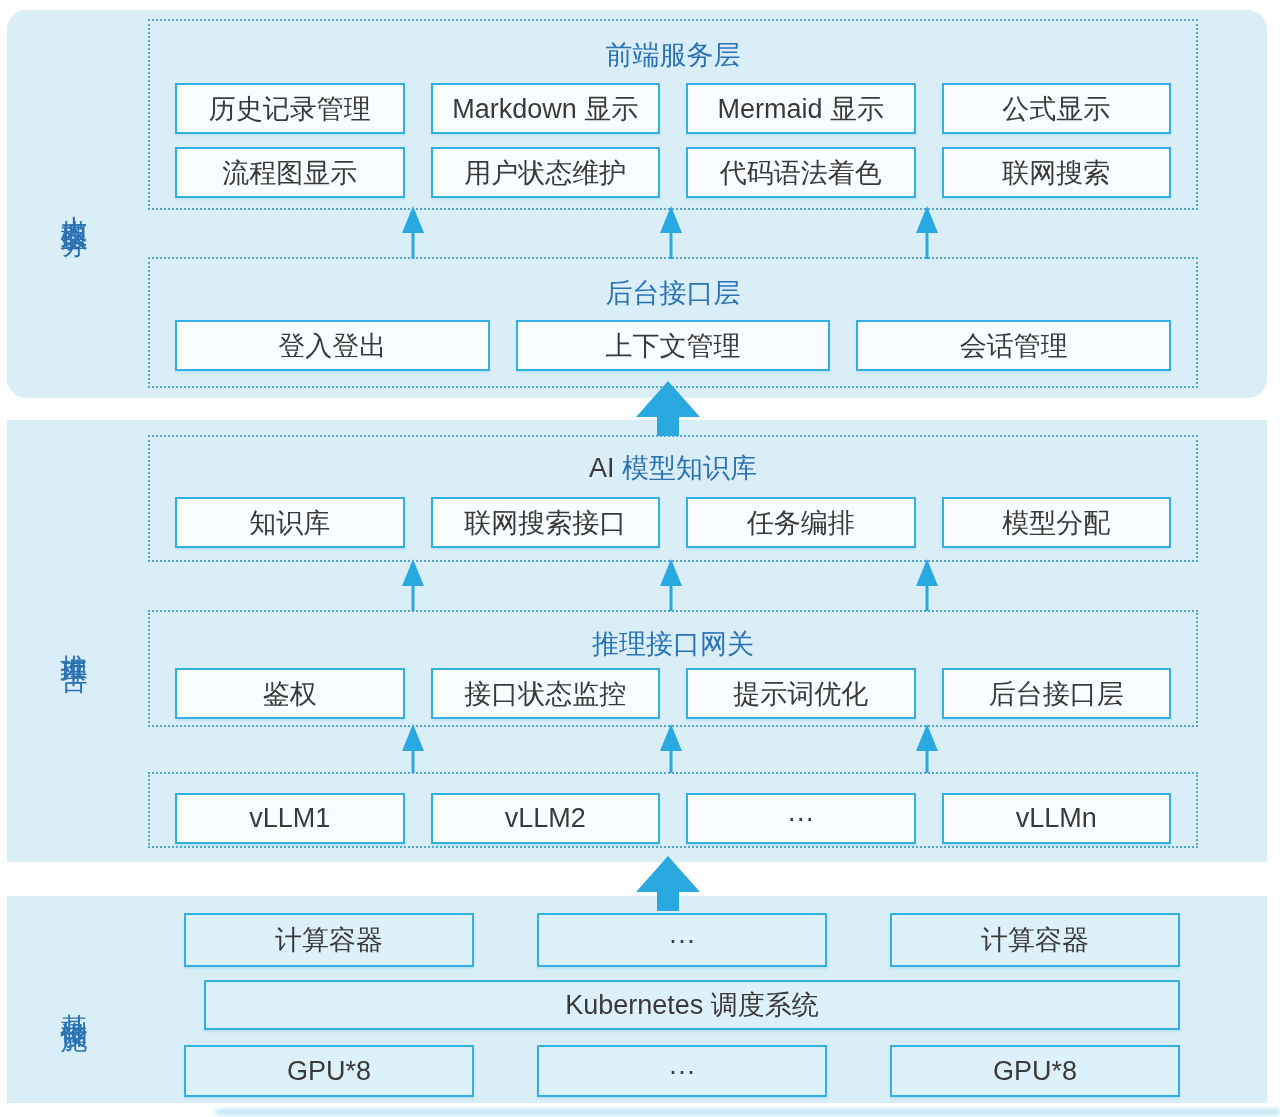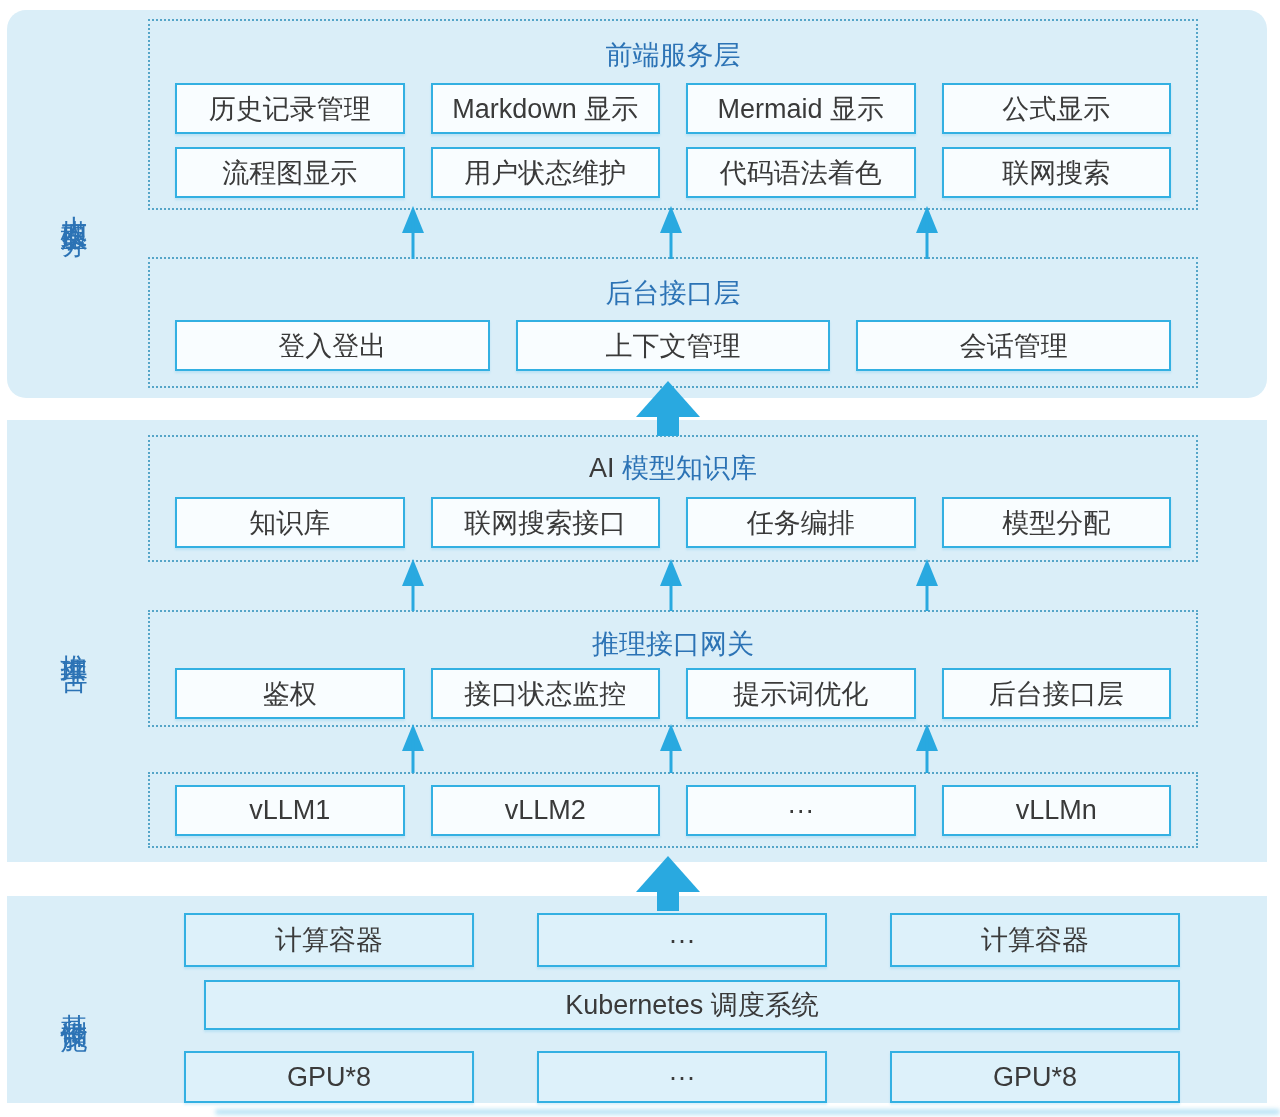--- a/index.html
+++ b/index.html
@@ -63,32 +63,32 @@
   .layer-backend .layer-title{margin-top:13px;}
   .layer-backend .r1{margin-top:6px;}
   
   .layer-knowledge{top:15px;height:127px;}
   .layer-knowledge .layer-title{margin-top:10px;}
   .layer-knowledge .r1{margin-top:8px;}
   .layer-gateway{top:190px;height:117px;}
   .layer-gateway .layer-title{margin-top:11px;}
   .layer-gateway .r1{margin-top:3px;}
   .layer-vllm{top:352px;height:76px;}
-  .layer-vllm .r1{margin-top:11px;}
+  .layer-vllm .r1{margin-top:19px;}
   
   .infra-row{
     position:absolute;left:177px;width:996px;
     display:flex;gap:63px;
   }
   .infra-row .node{background:var(--box-bg-infra);}
   .infra-r1{top:17px;}
   .infra-r1 .node{height:54px;}
   .infra-k8s{top:84px;padding-left:20px;}
   .infra-k8s .node{height:50px;}
-  .infra-r3{top:155px;}
+  .infra-r3{top:149px;}
   .infra-r3 .node{height:52px;}
   
   .thin-arrow{position:absolute;width:24px;}
   .thin-arrow .stem{
     position:absolute;left:50%;transform:translateX(-50%);
     top:15px;bottom:0;width:3px;background:var(--arrow);
   }
   .thin-arrow .head{
     position:absolute;left:50%;transform:translateX(-50%);top:0;
     width:0;height:0;

